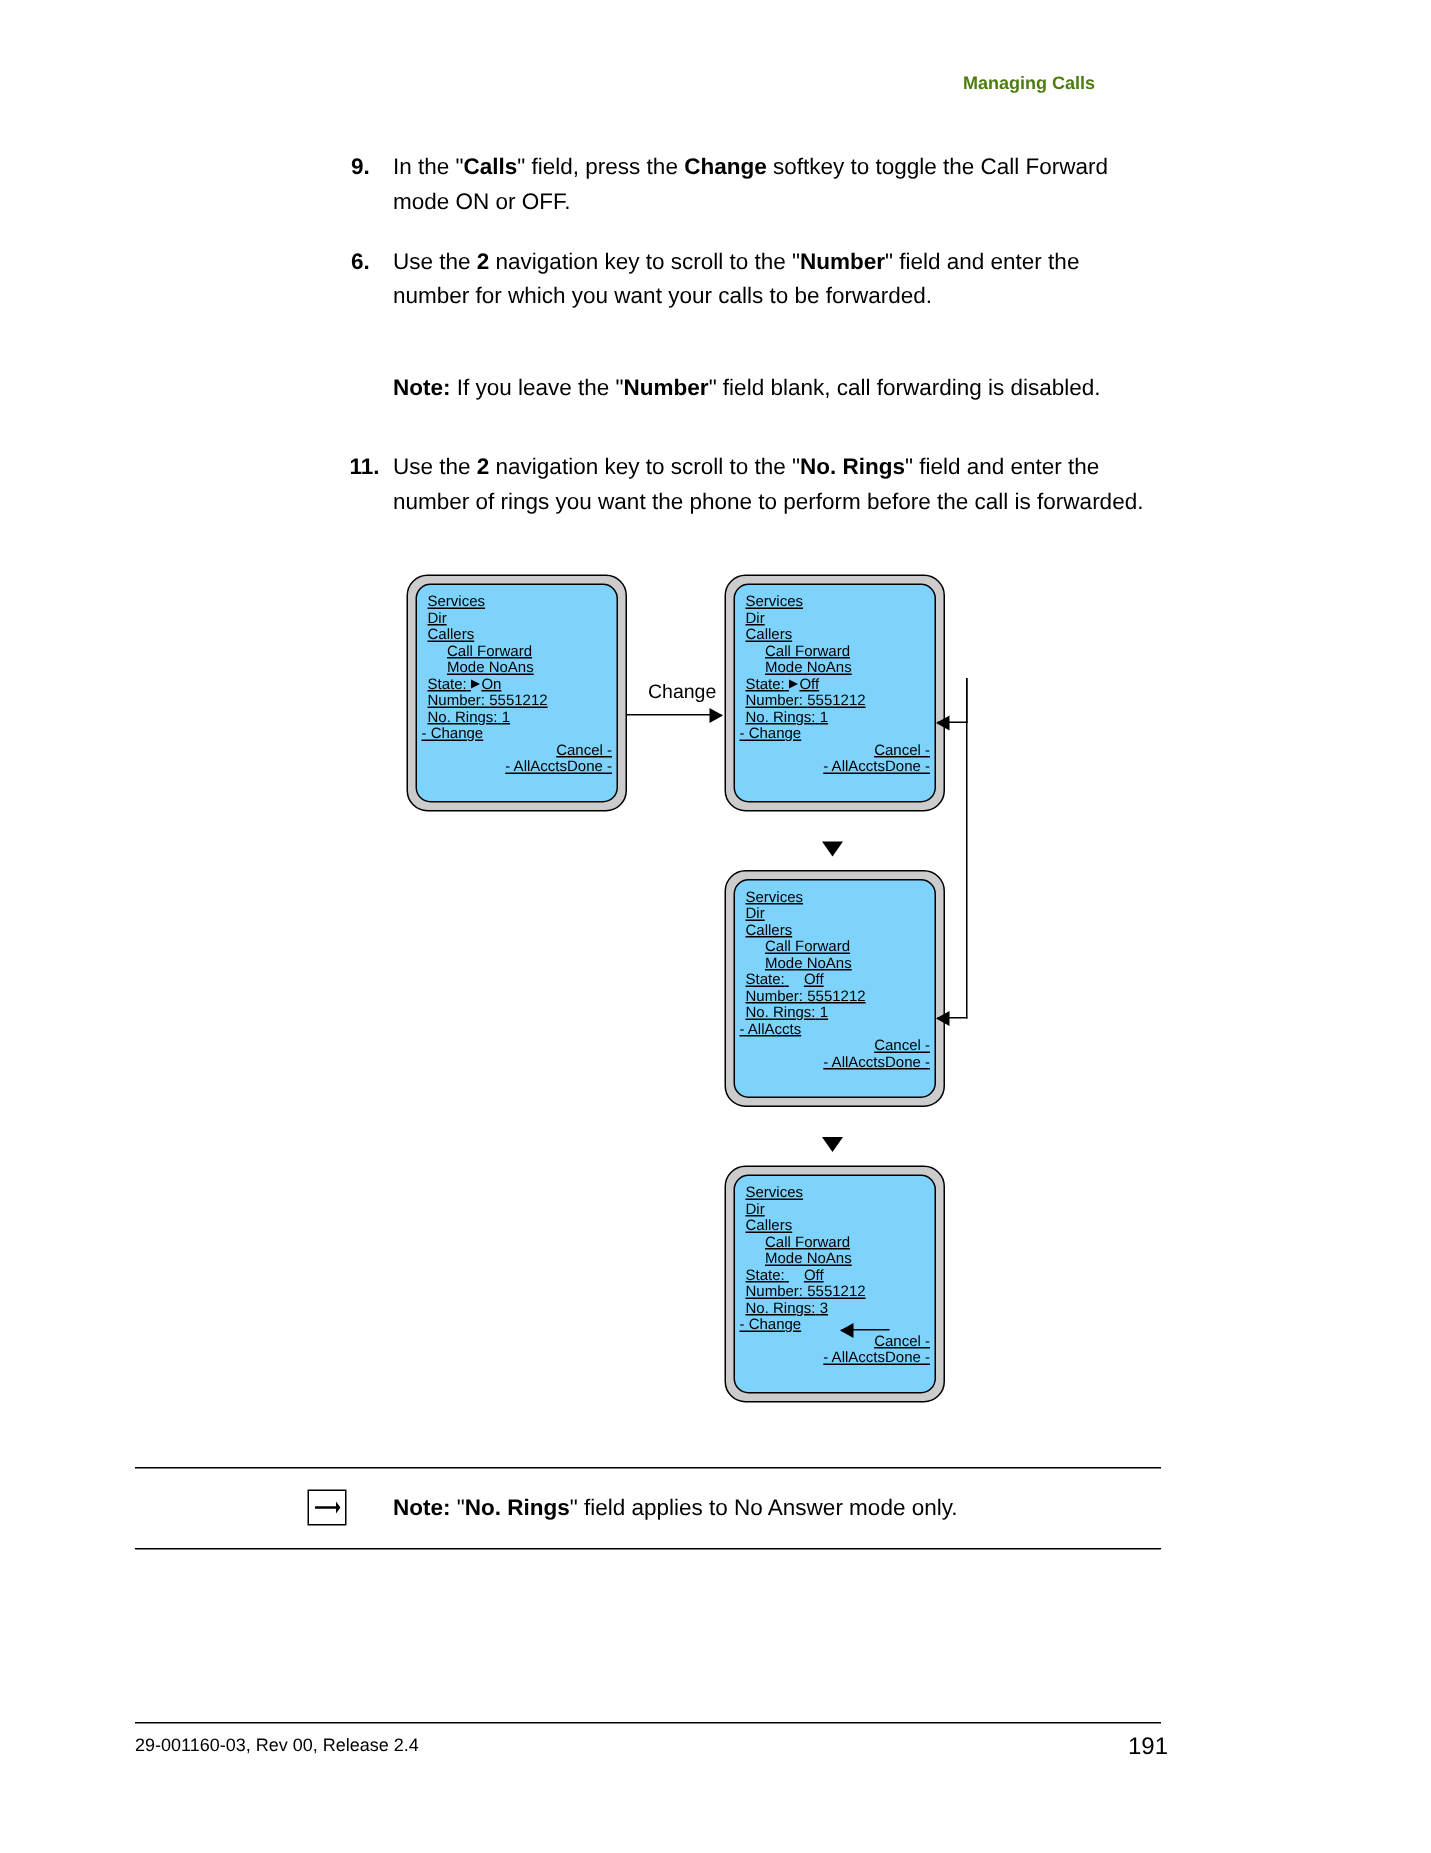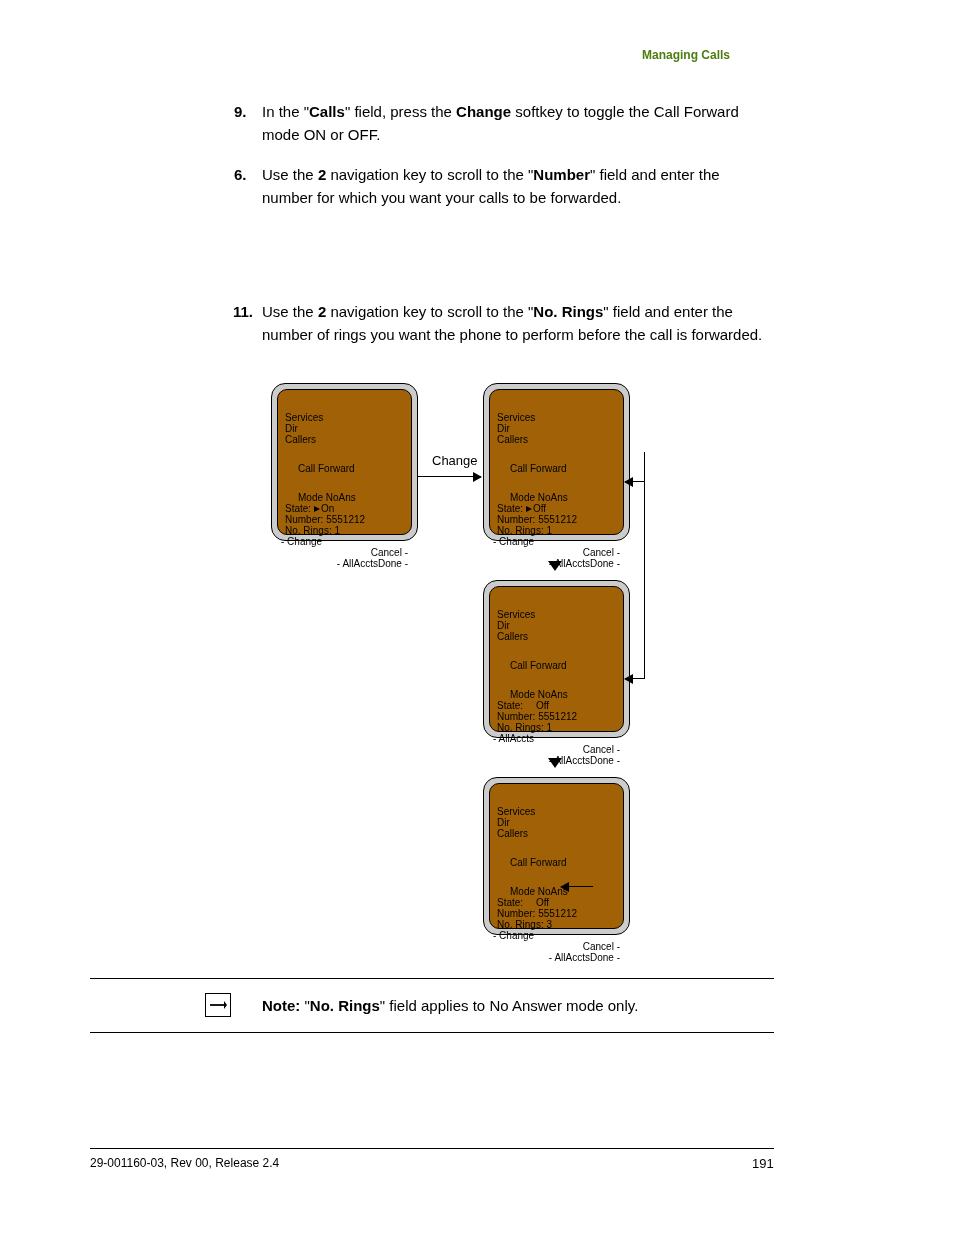--- a/index.html
+++ b/index.html
@@ -27,30 +27,31 @@
     width: 147px;
     height: 158px;
     background: #ccc;
     border: 1.5px solid #000;
     border-radius: 14px;
     box-sizing: border-box;
   }
   .screen-inner {
     position: absolute;
     left: 5px; top: 5px; right: 5px; bottom: 5px;
-    background: #a16207;
+    background: #7dd3fc;
     border: 1.5px solid #000;
     border-radius: 10px;
     box-sizing: border-box;
     font-size: 10px;
     line-height: 11px;
-    padding: 22px 0 0 0;
+    padding: 6px 0 0 0;
+    text-decoration: underline;
   }
   .screen-inner .row { padding: 0 7px; white-space: nowrap; }
-  .screen-inner .row.ind { padding-left: 20px; margin-top: 18px; }
+  .screen-inner .row.ind { padding-left: 20px; }
   .screen-inner .row.sl { padding-left: 3px; }
   .screen-inner .btmrow {
     display: flex;
     justify-content: flex-end;
     padding-left: 3px; padding-right: 3px;
   }
   .ptr {
     display: inline-block;
     width: 0; height: 0;
     border-left: 6px solid #000;
@@ -139,40 +140,43 @@
     width: 684px;
     border-top: 0.5px solid #000;
     height: 0;
   }
   .foot-left {
     position: absolute;
     font-size: 12px;
   }
   .foot-right {
     position: absolute;
-    font-size: 13px;
+    font-size: 16px;
   }
 </style>
 </head>
 <body>
 
 <div class="page">
 
   <div class="para" style="left:642px; top:46px; font-size:12px; color:#4d7c0f;font-weight:bold;">Managing Calls</div>
 
   <div class="para" style="left:234px; top:100px; font-weight:bold;">9.</div>
   <div class="para" style="left:262px; top:100px; width:512px;">
     <span>In the "</span><b>Calls</b><span>" field, press the </span><b>Change </b><span>softkey to toggle the Call Forward mode ON or OFF.</span>
   </div>
 
   <div class="para" style="left:234px; top:163px; font-weight:bold;">6.</div>
   <div class="para" style="left:262px; top:163px; width:512px;">
     <span>Use the </span><b>2</b><span> navigation key to scroll to the "</span><b>Number</b><span>" field and enter the number for which you want your calls to be forwarded.</span>
   </div>
 
+  <div class="para" style="left:262px; top:247px; width:512px;">
+    <b>Note: </b><span>If you leave the "</span><b>Number</b><span>" field blank, call forwarding is disabled.</span>
+  </div>
 
   <div class="para" style="left:233px; top:300px; font-weight:bold;">11.</div>
   <div class="para" style="left:262px; top:300px; width:512px;">
     <span>Use the </span><b>2</b><span> navigation key to scroll to the "</span><b>No. Rings</b><span>" field and enter the number of rings you want the phone to perform before the call is forwarded.</span>
   </div>
 
   <div class="screen" style="left:271px; top:383px;">
     <div class="screen-inner">
       <div class="row">Services</div>
       <div class="row">Dir</div>

